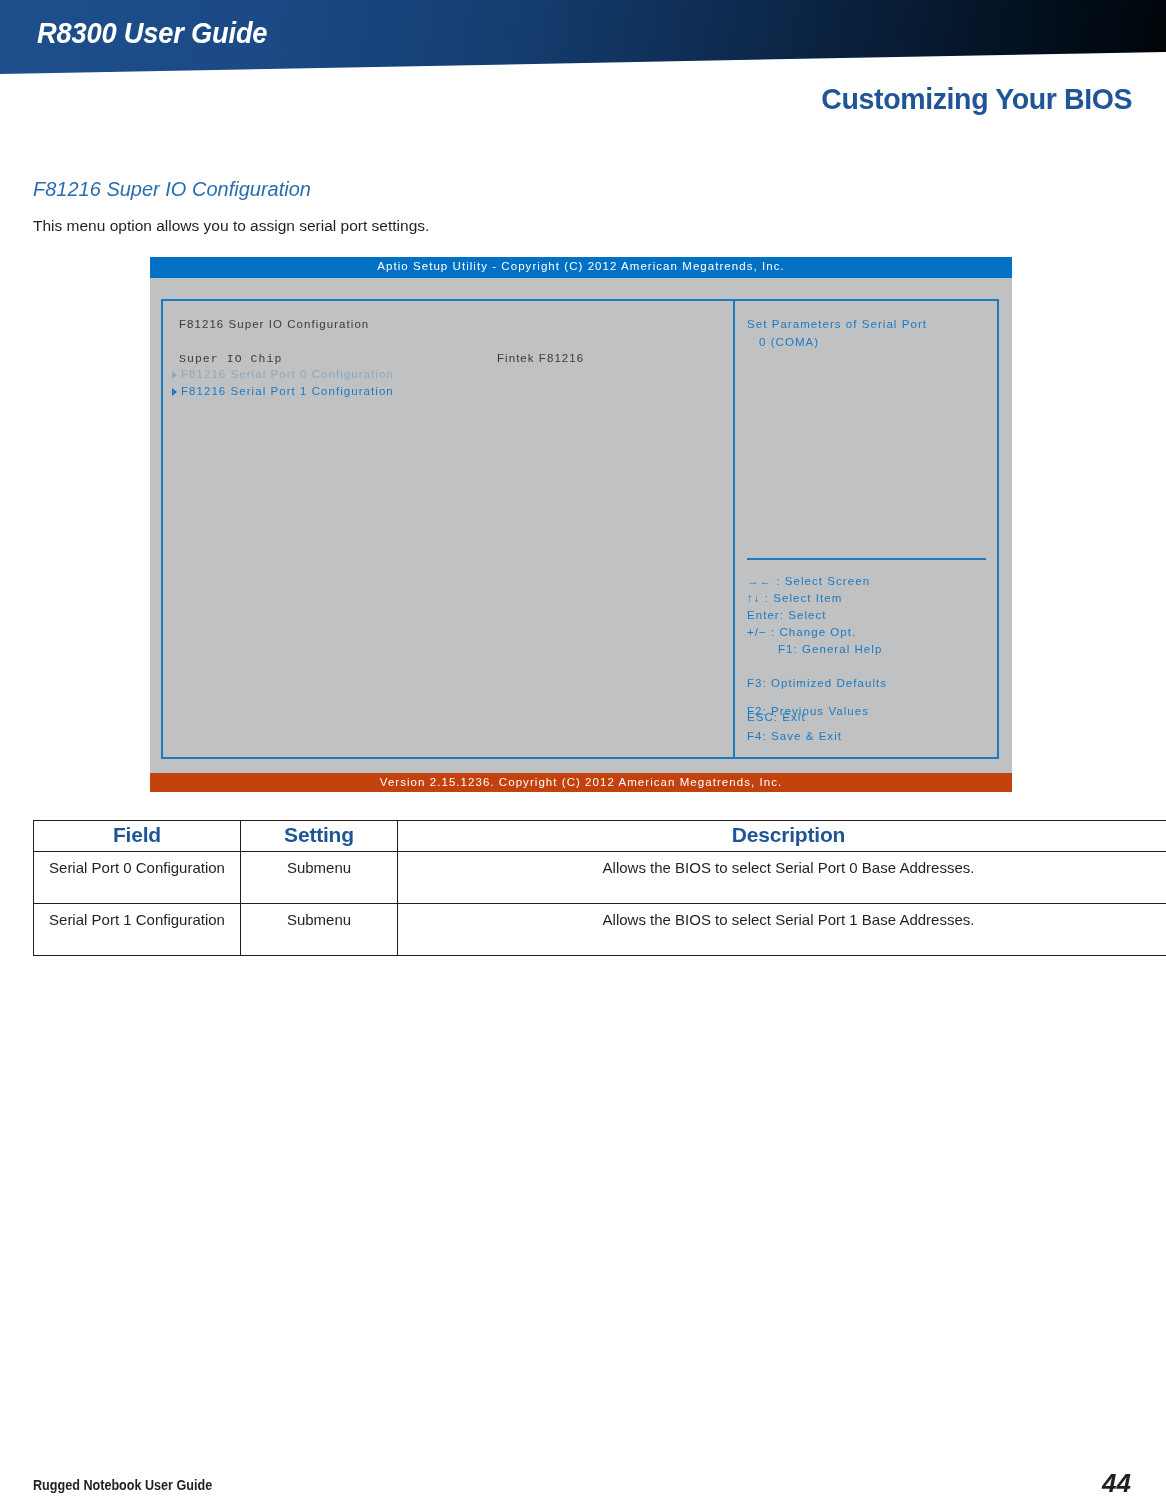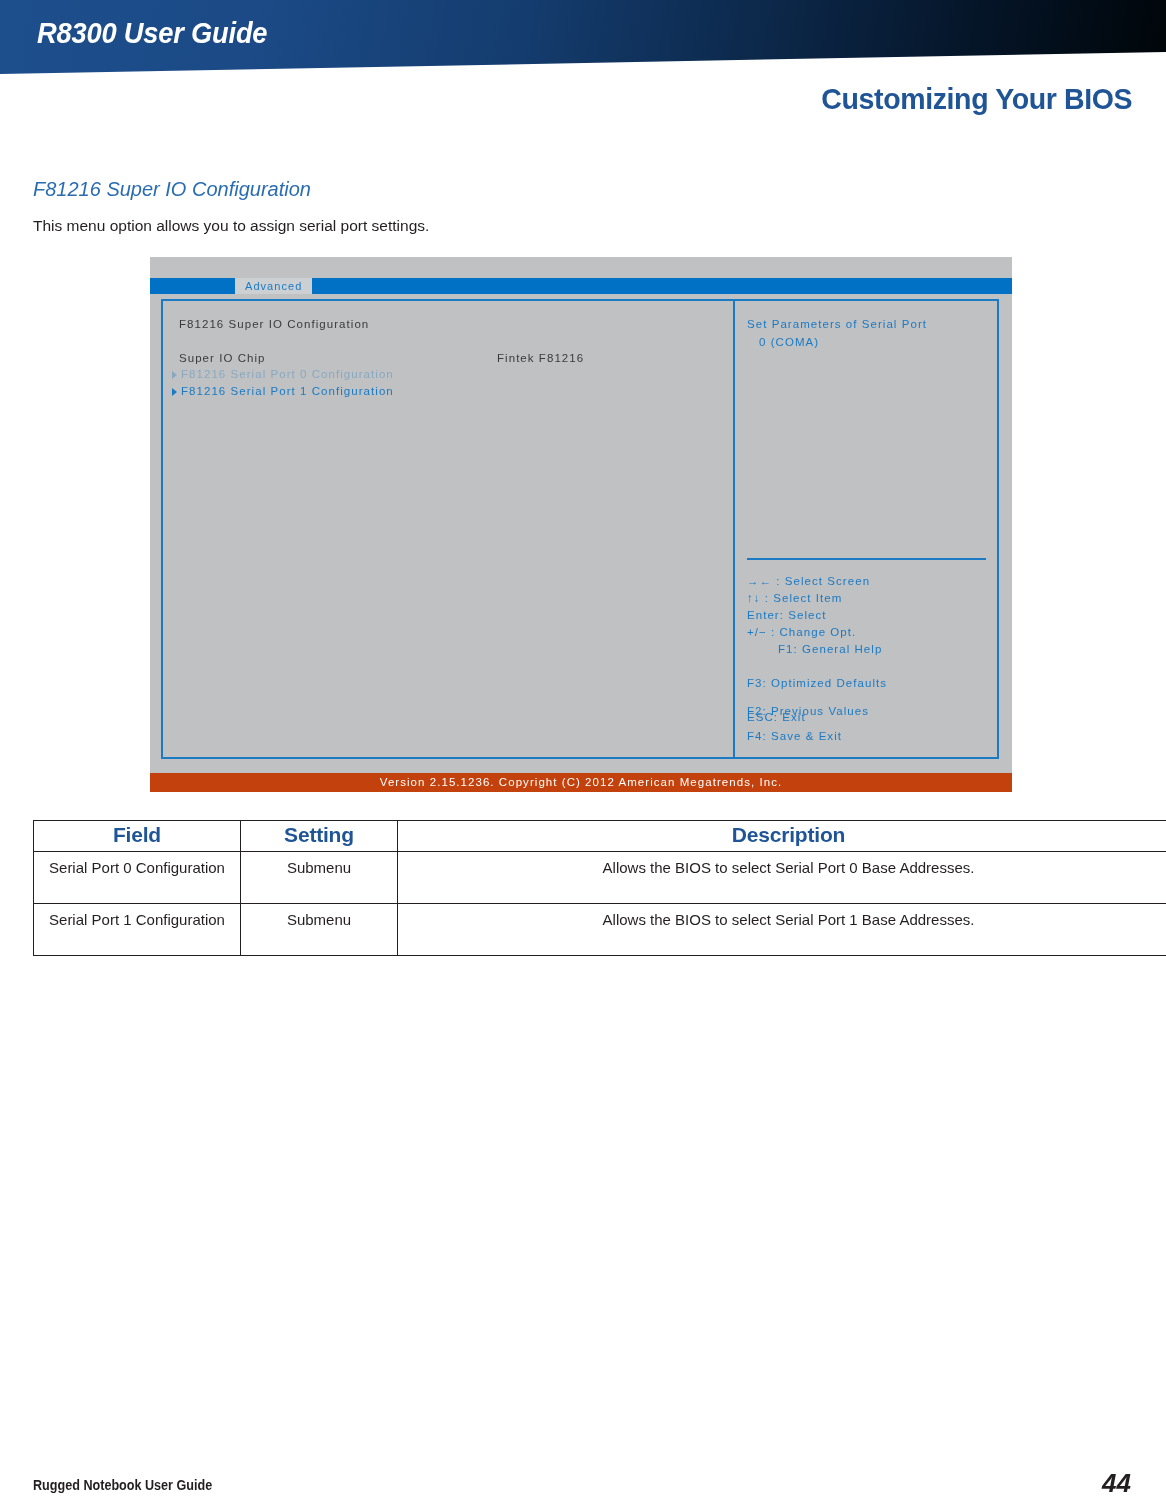--- a/index.html
+++ b/index.html
@@ -267,34 +267,34 @@
   <div class="banner-shape"></div>
   <div class="banner-title">R8300 User Guide</div>
 </div>
 <div class="chapter-title">Customizing Your BIOS</div>
 
 <div class="section-heading">F81216 Super IO Configuration</div>
 <div class="section-intro">This menu option allows you to assign serial port settings.</div>
 
 <div class="bios">
 
-
-  <div class="bios-tabbar">
-    <div class="bios-tab-active">Advanced</div>
+  <div class="bios-titlebar">
+    <div class="bios-title-text">Aptio Setup Utility - Copyright (C) 2012 American Megatrends, Inc.</div>
   </div>
+
 
   <div class="bios-body">
     <div class="bios-panel">
 
       <div class="bios-divider"></div>
 
       <div class="bios-left">
         <div class="bios-text t-dark" style="left:16px; top:18px;">F81216 Super IO Configuration</div>
 
-        <div class="bios-text t-dark" style="left:16px; top:52px;">Super IO Chip</div>
+        <div class="bios-text t-dark" style="left:16px; top:52px;font-family:Liberation Mono, monospace;">Super IO Chip</div>
         <div class="bios-text t-dark" style="left:334px; top:52px;">Fintek F81216</div>
 
         <div>
           <span class="sub-arrow t-blue-faded" style="left:9px; top:70px;"></span>
           <div class="bios-text t-blue-faded" style="left:18px; top:68px;">F81216 Serial Port 0 Configuration</div>
         </div>
 
         <div>
           <span class="sub-arrow t-blue" style="left:9px; top:87px;"></span>
           <div class="bios-text t-blue" style="left:18px; top:85px;">F81216 Serial Port 1 Configuration</div>

